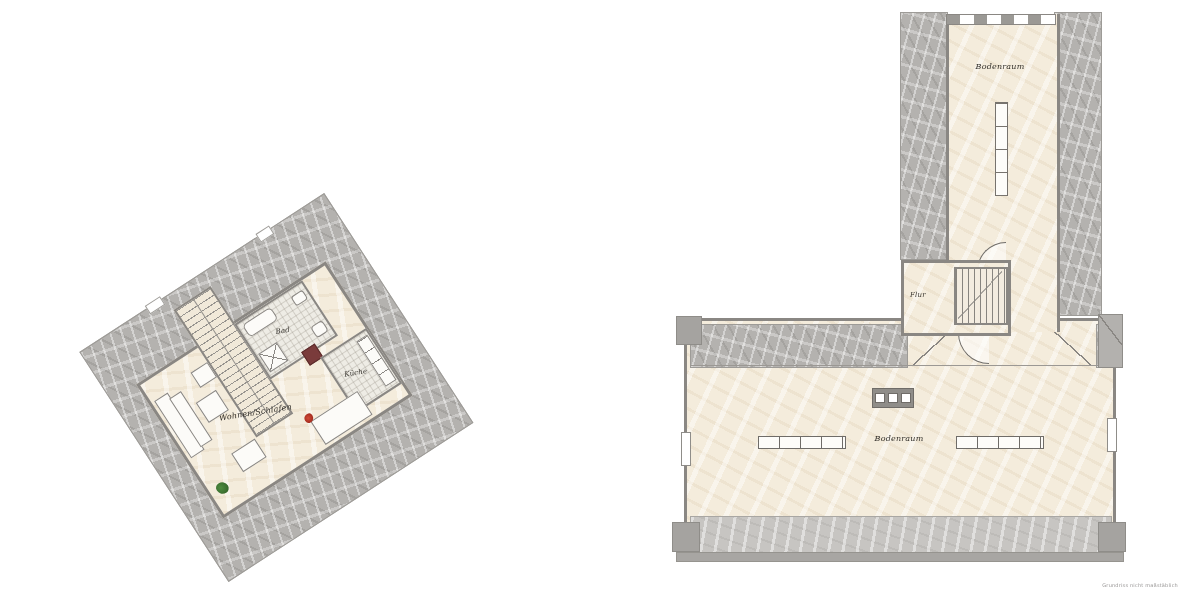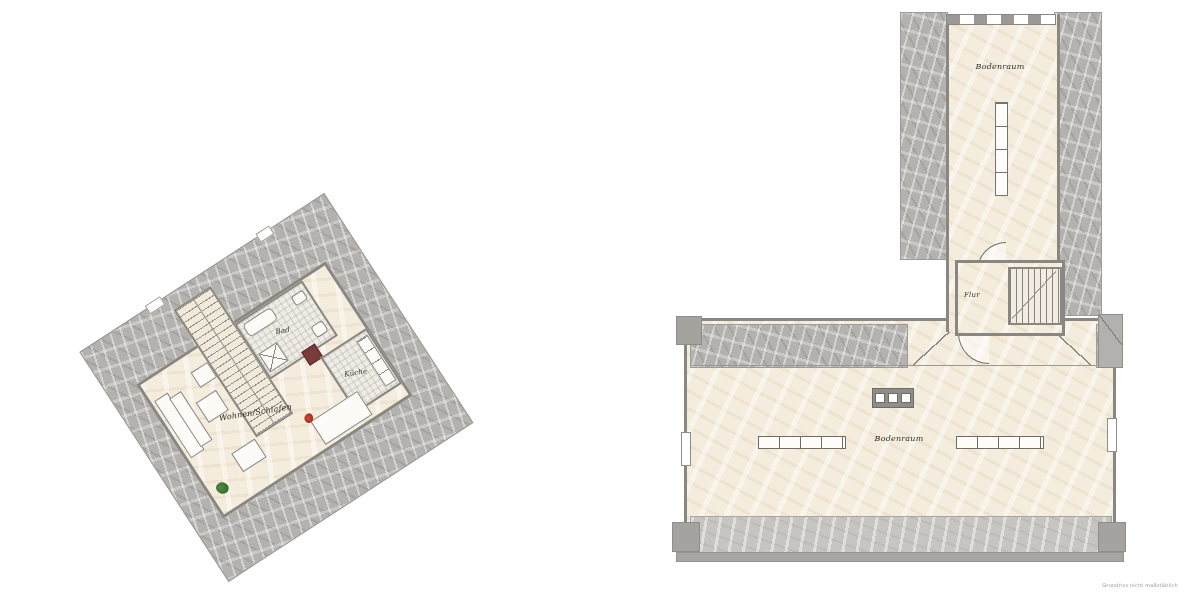--- a/index.html
+++ b/index.html
@@ -156,21 +156,21 @@
 
     <div class="abs cream" style="left:946px;top:14px;width:108px;height:318px;border-left:3px solid #8a8783;border-right:3px solid #8a8783;">
       <div class="abs winrow" style="left:-3px;top:0;width:108px;height:9px;"></div>
       <div class="abs room-label" style="left:0;top:48px;width:102px;">Bodenraum</div>
       <div class="abs" style="left:46px;top:88px;width:11px;height:92px;background:#fdfcf9;border:1px solid #77736e;
                   background-image:repeating-linear-gradient(0deg, transparent 0 22px, #77736e 22px 23px);"></div>
       <div class="abs door" style="left:28px;top:228px;width:28px;height:28px;border-top-left-radius:100%;
                   border-right:none;border-bottom:none;"></div>
     </div>
 
-    <div class="abs cream wall" style="left:955px;top:260px;width:104px;height:70px;">
+    <div class="abs cream wall" style="left:901px;top:260px;width:104px;height:70px;">
       <div class="abs room-label" style="left:6px;top:28px;font-size:7px;">Flur</div>
       <div class="abs stair-h" style="left:50px;top:4px;width:50px;height:54px;">
         <div class="abs diag-r" style="left:2px;top:2px;width:44px;height:48px;opacity:.7;"></div>
       </div>
     </div>
 
     <div class="abs" style="left:1098px;top:314px;width:23px;height:52px;background:#b3b1ae;border:1px solid #8f8d89;">
       <div class="abs diag-l" style="left:0;top:0;width:23px;height:30px;"></div>
     </div>
   </section>

